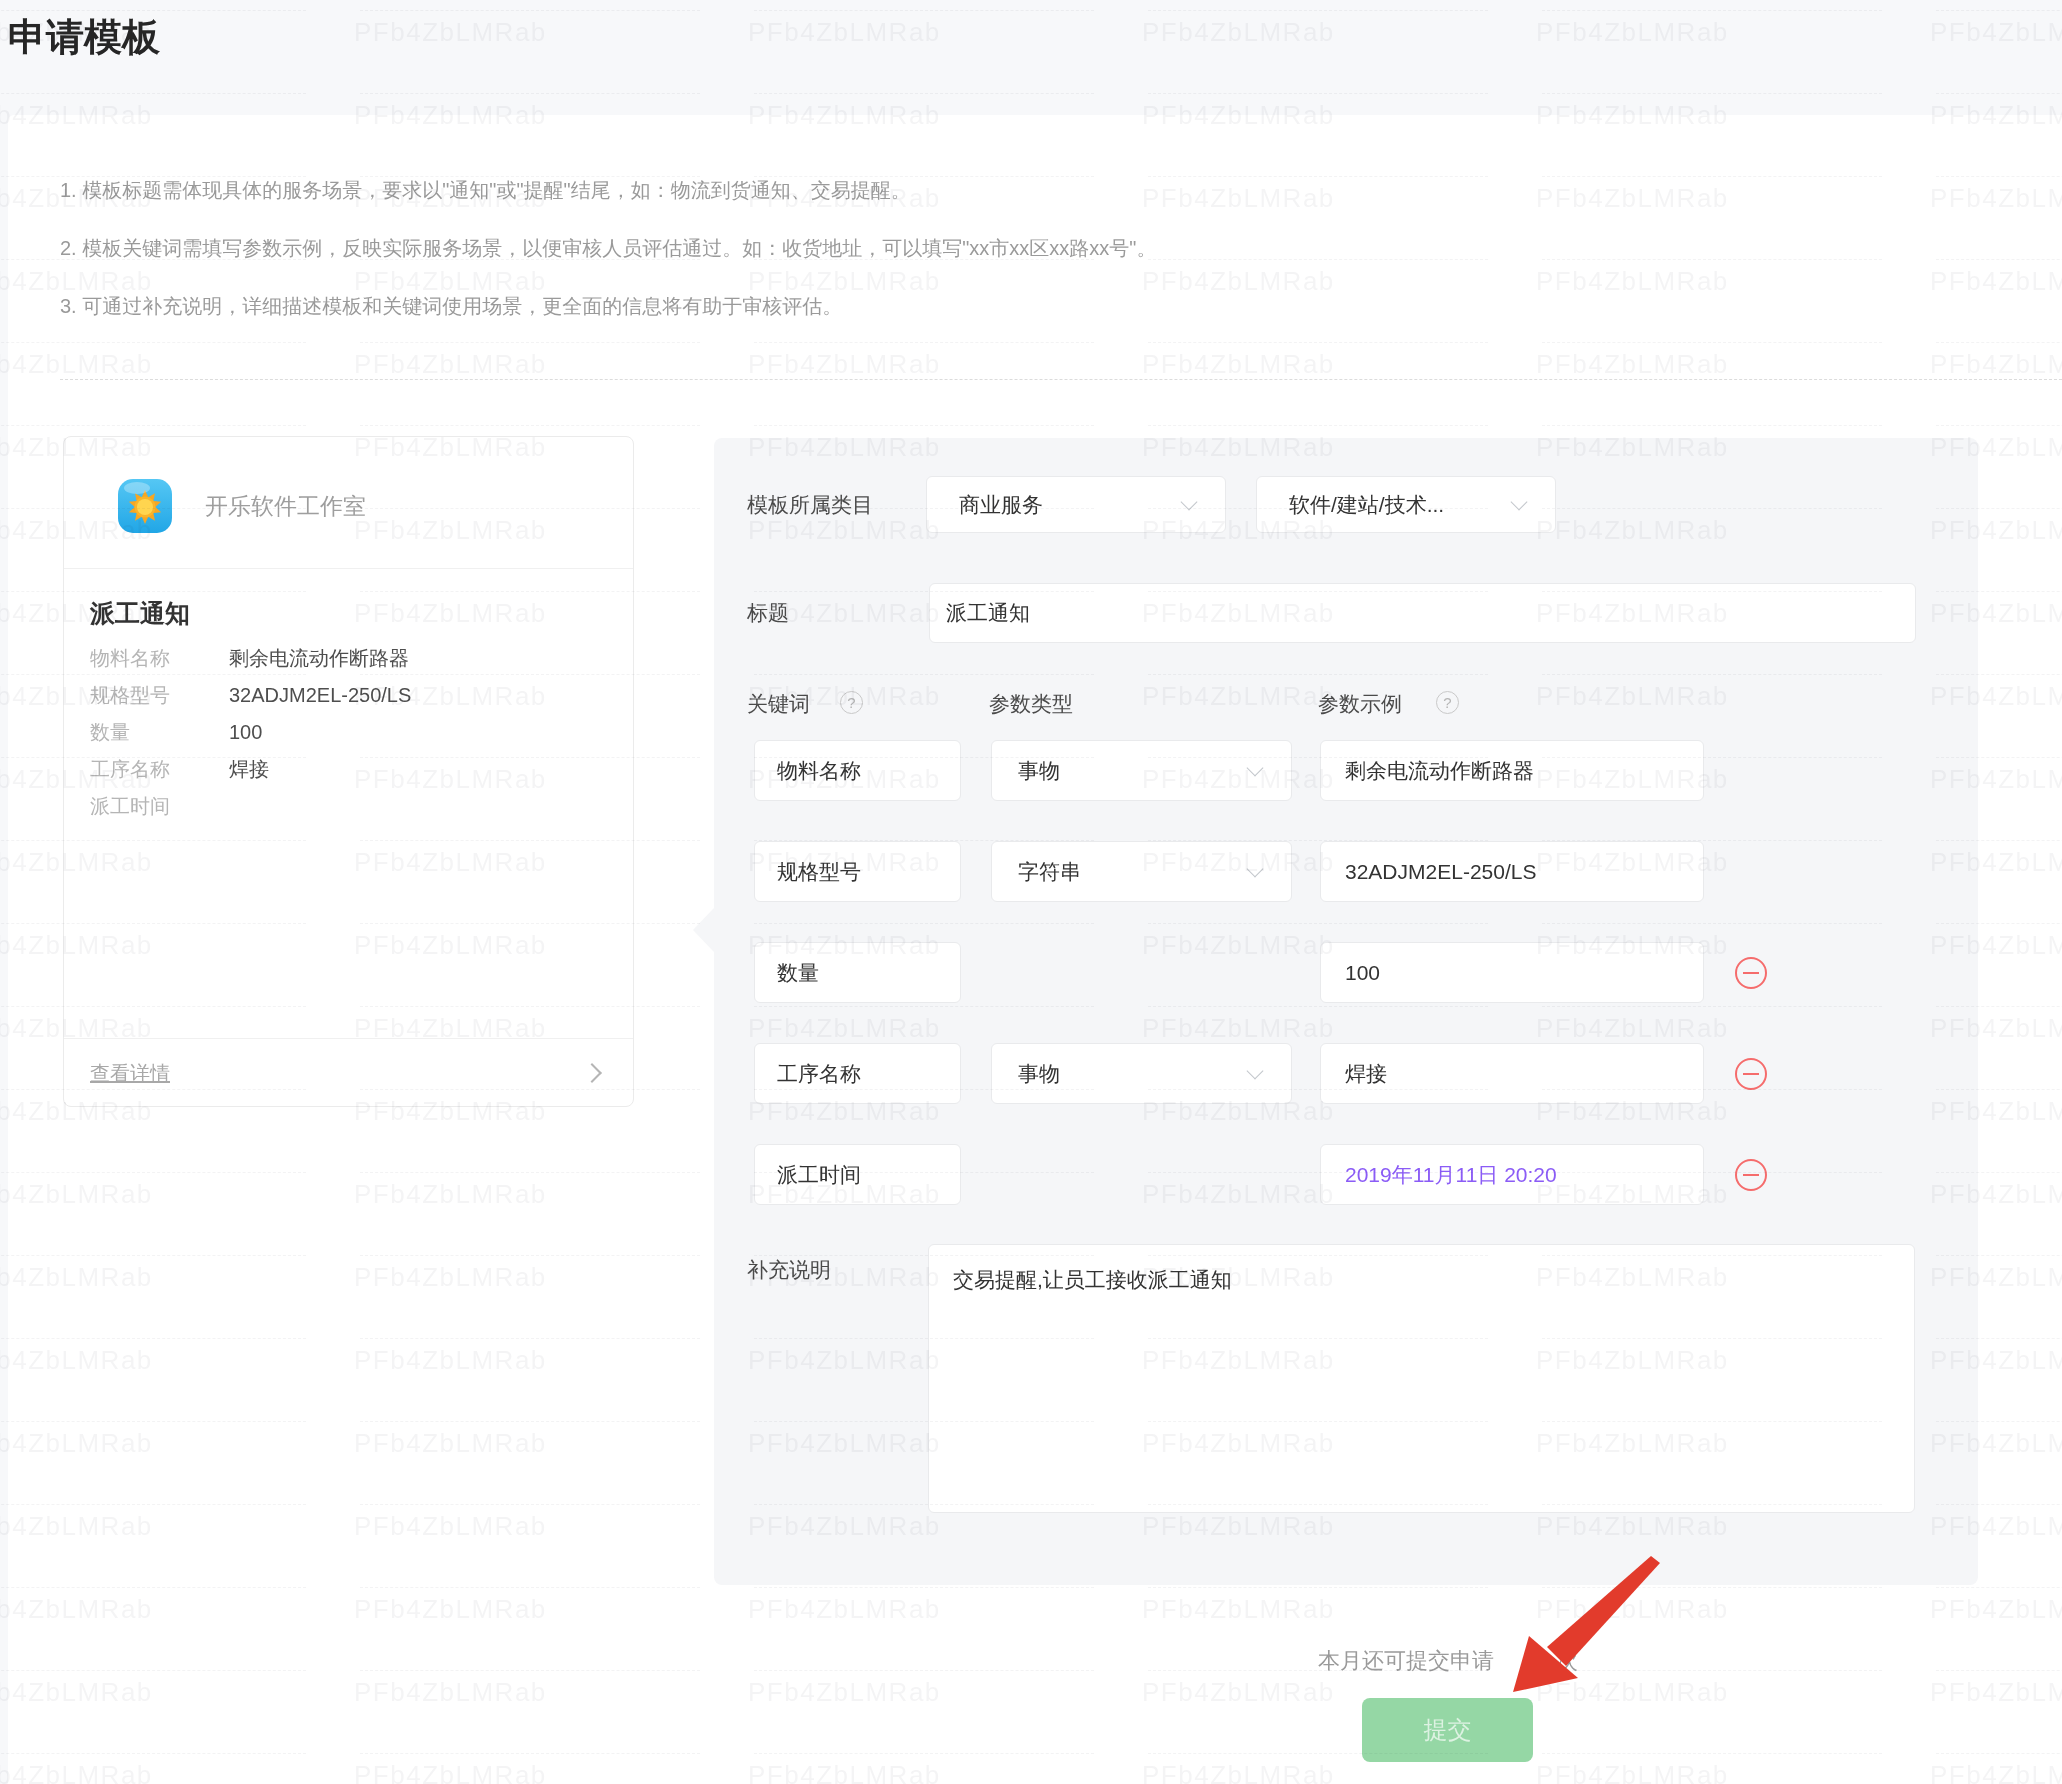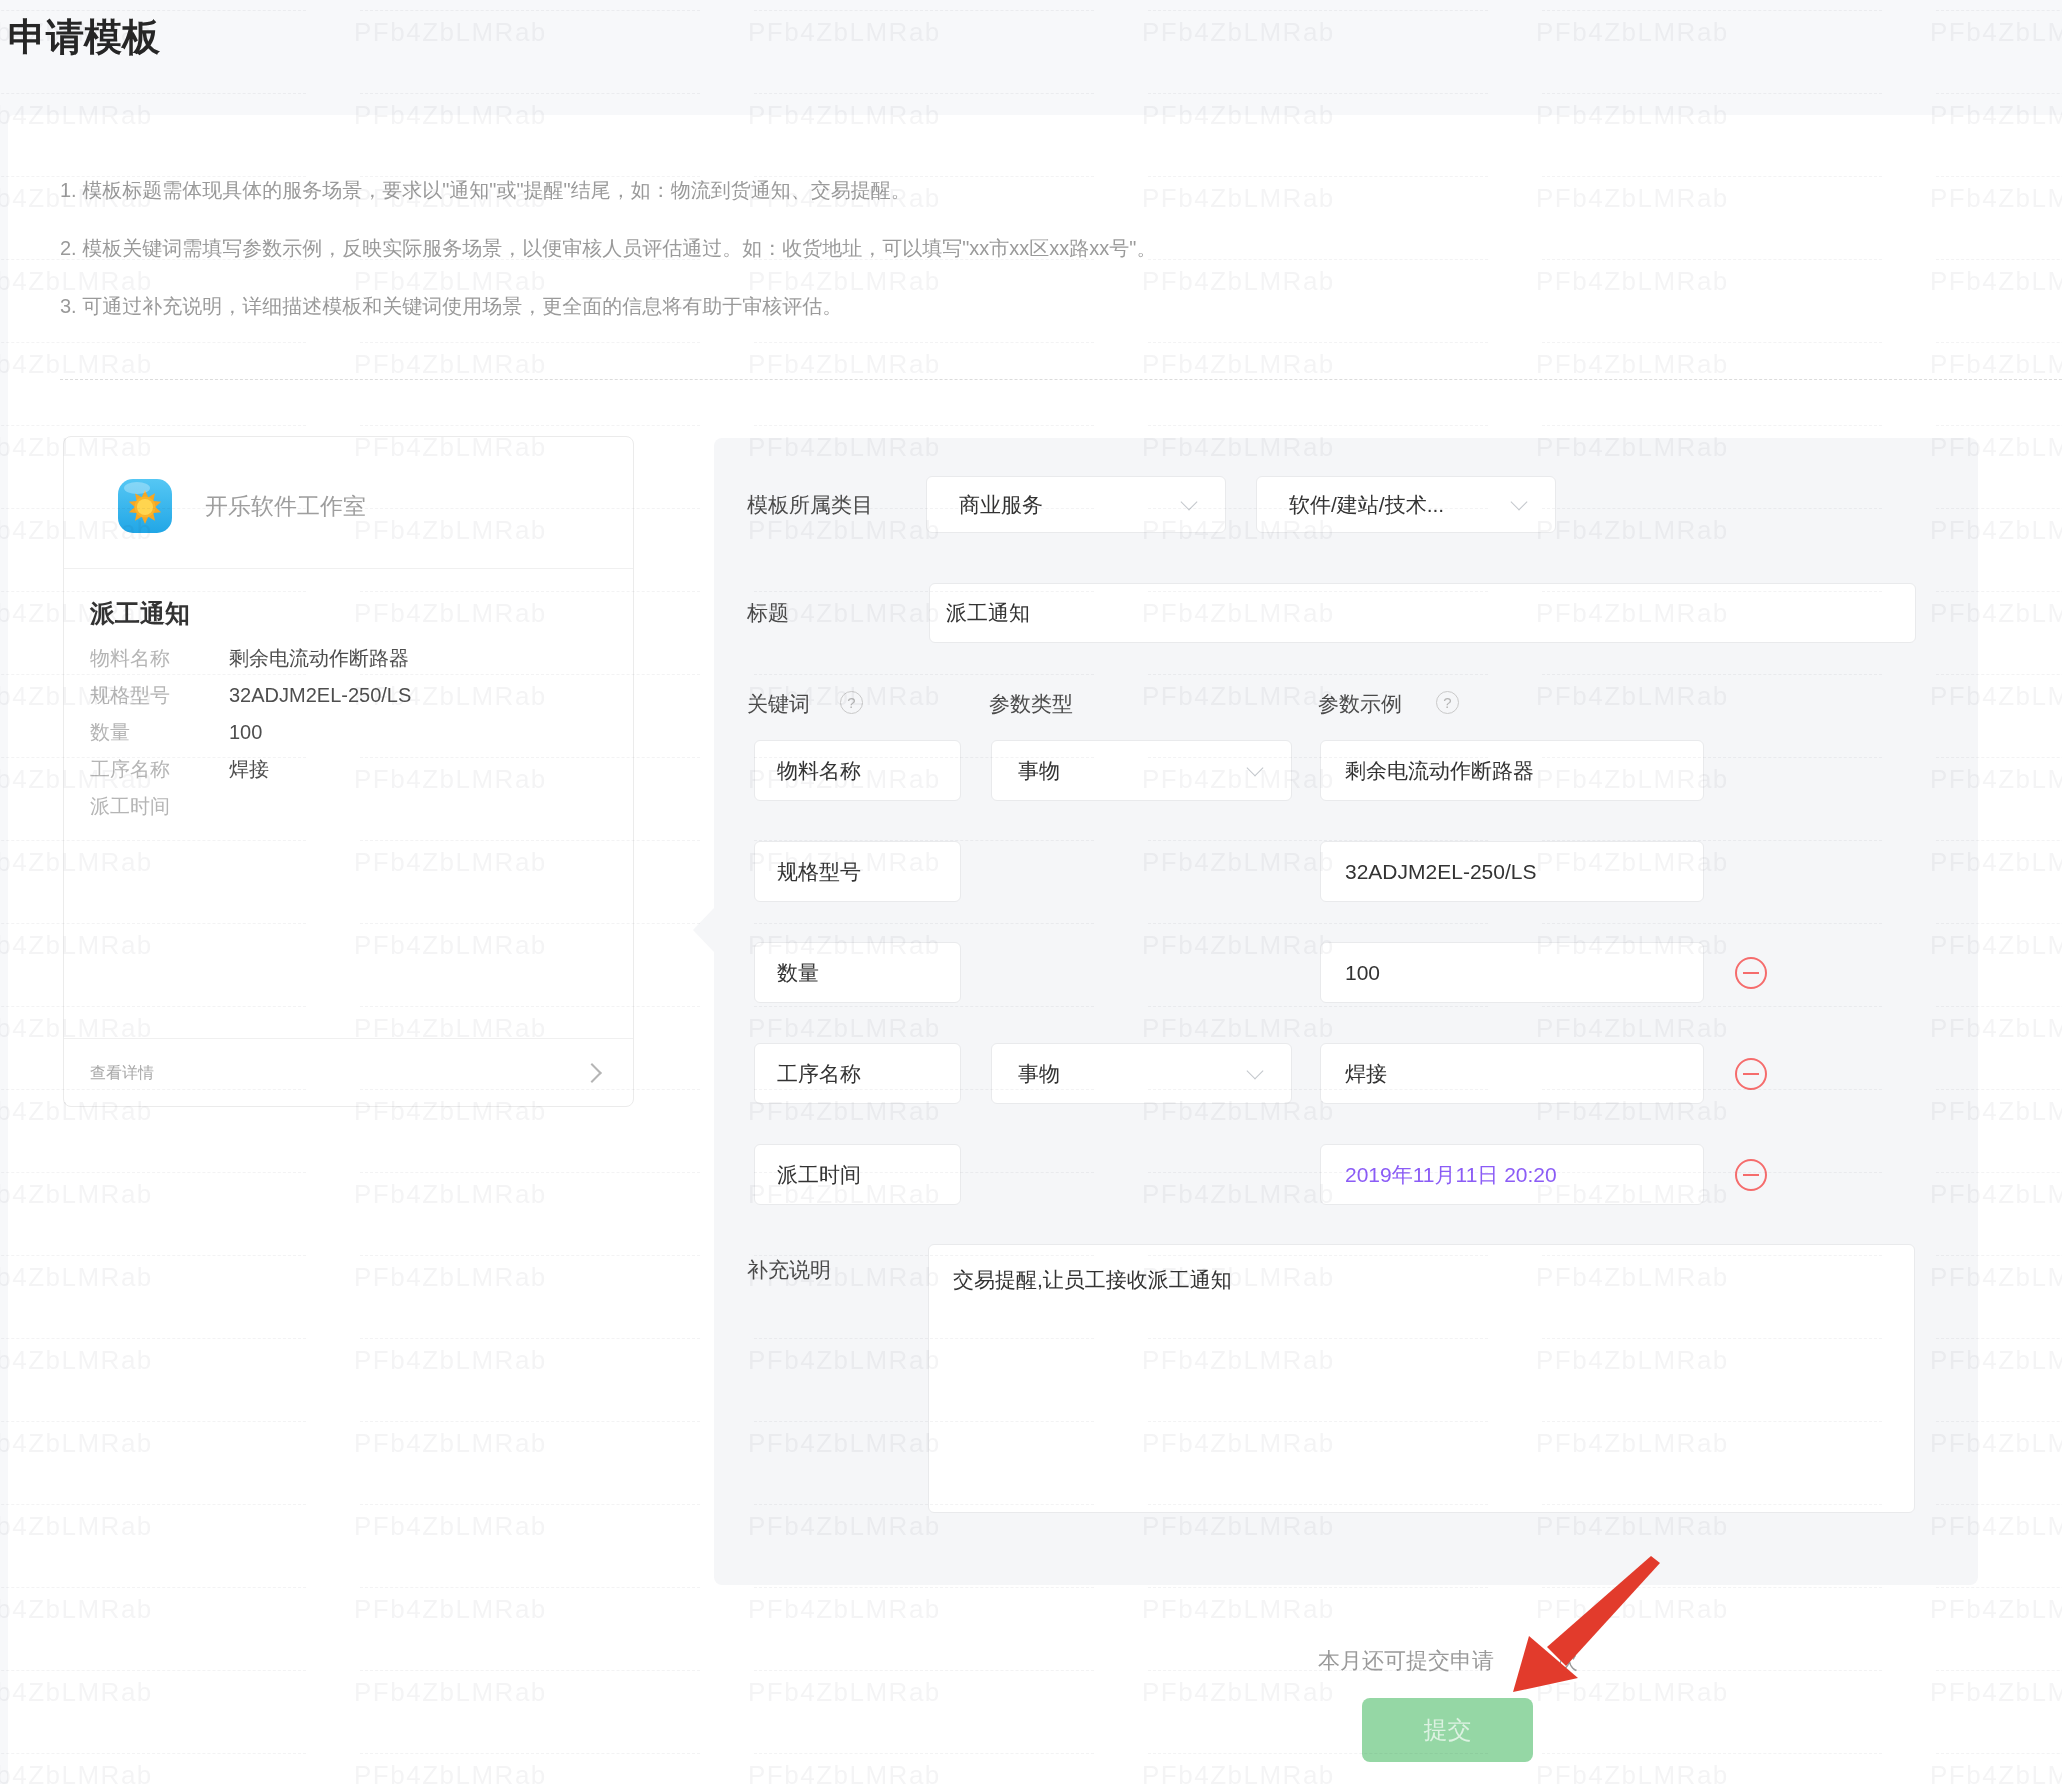--- a/index.html
+++ b/index.html
@@ -19,21 +19,21 @@
             border:1px solid #ebebeb;border-radius:8px;box-sizing:border-box;}
   .app-icon{left:53px;top:41px;width:56px;height:56px;}
   .app-name{left:141px;top:41px;height:56px;line-height:56px;font-size:23px;color:#9e9e9e;}
   .card-div1{left:0;top:131px;width:100%;border-top:1px solid #f0f0f0;height:0;}
   .preview-title{left:26px;top:160px;font-size:25px;font-weight:600;color:#333;}
   .fieldlist{left:26px;top:203px;width:520px;}
   .frow{display:flex;height:37px;align-items:center;font-size:20px;}
   .flabel{width:139px;color:#b5b5b5;}
   .fvalue{color:#4e4e4e;}
   .card-div2{left:0;top:601px;width:100%;border-top:1px solid #f0f0f0;height:0;}
-  .view-detail{left:26px;top:601px;height:70px;line-height:70px;font-size:16px;color:#a8a8a8;}
+  .view-detail{left:26px;top:601px;height:70px;line-height:70px;font-size:20px;color:#a8a8a8;text-decoration:underline;}
   .chev-right{left:521px;top:629px;width:12px;height:12px;border-right:2px solid #b5b5b5;
               border-bottom:2px solid #b5b5b5;transform:rotate(-45deg);}
 
   
   .panel{left:714px;top:438px;width:1264px;height:1147px;background:#f5f6f8;border-radius:8px;}
   .panel-notch{left:-21px;top:470px;width:0;height:0;border-top:22px solid transparent;
                border-bottom:22px solid transparent;border-right:21px solid #f5f6f8;}
   .lbl{font-size:21px;color:#4a4a4a;}
   .box{background:#fff;border:1px solid #e9eaec;border-radius:6px;box-sizing:border-box;
        display:flex;align-items:center;font-size:21px;color:#333;}
@@ -190,20 +190,24 @@
       <span>事物</span>
       <i class="chev-down"></i>
       </div>
     <div class="abs box" style="left:606px;top:302px;width:384px;height:61px;padding-left:24px;">
       <span>剩余电流动作断路器</span>
       </div>
 
     <div class="abs box" style="left:40px;top:403px;width:207px;height:61px;padding-left:22px;">
       <span>规格型号</span>
       </div>
+    <div class="abs box" style="left:277px;top:403px;width:301px;height:61px;padding-left:26px;">
+      <span>字符串</span>
+      <i class="chev-down"></i>
+      </div>
     <div class="abs box" style="left:606px;top:403px;width:384px;height:61px;padding-left:24px;">
       <span>32ADJM2EL-250/LS</span>
       </div>
 
     <div class="abs box" style="left:40px;top:504px;width:207px;height:61px;padding-left:22px;">
       <span>数量</span>
       </div>
     <div class="abs box" style="left:606px;top:504px;width:384px;height:61px;padding-left:24px;">
       <span>100</span>
       </div>

